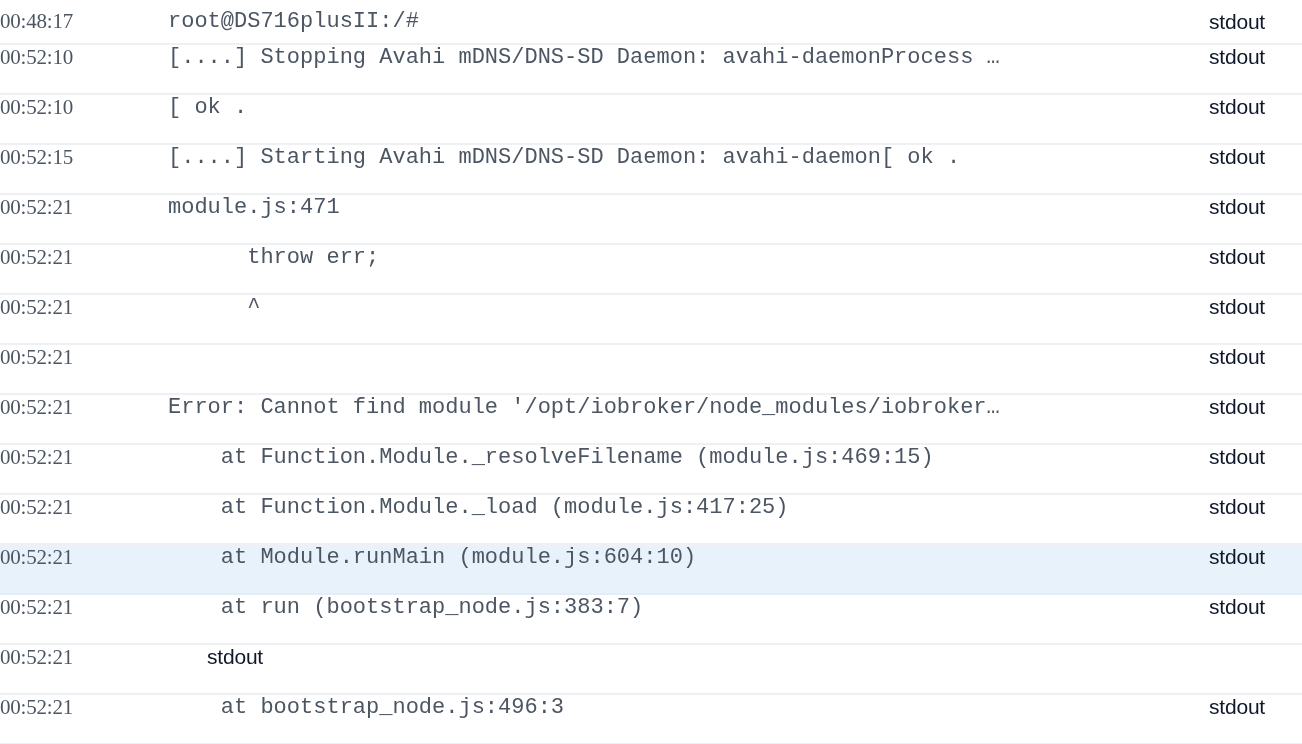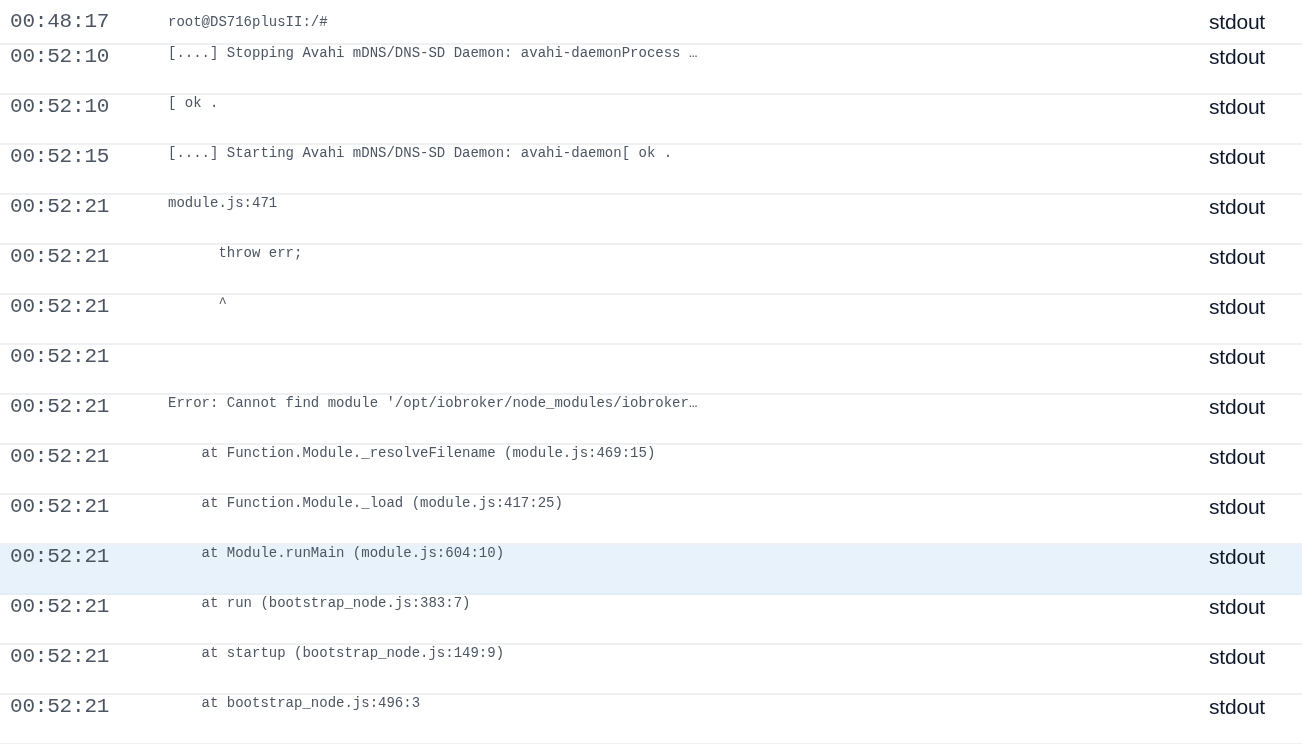--- a/index.html
+++ b/index.html
@@ -32,34 +32,33 @@
     align-items: center;
   }
 
   .log-row.highlighted {
     background: #e8f2fa;
     border-bottom-color: #e2edf6;
   }
 
   .cell-time {
     flex: 0 0 168px;
-    padding-left: 10px;
-    font-family: Liberation Mono, monospace;
+    font-family: Liberation Serif, serif;
     font-size: 21px;
     font-weight: 400;
     color: #4c5663;
     white-space: nowrap;
     letter-spacing: -0.2px;
   }
 
   .cell-message {
     flex: 1 1 auto;
     min-width: 0;
     font-family: "Liberation Mono", monospace;
-    font-size: 14px;
+    font-size: 22px;
     color: #4c5663;
     white-space: pre;
     overflow: hidden;
     text-overflow: ellipsis;
     padding-right: 14px;
     letter-spacing: 0px;
   }
 
   .cell-severity {
     flex: 0 0 132px;
@@ -136,21 +135,20 @@
       <div class="cell-message">    at Module.runMain (module.js:604:10)</div>
       <div class="cell-severity">stdout</div>
     </div>
     <div class="log-row">
       <div class="cell-time">00:52:21</div>
       <div class="cell-message">    at run (bootstrap_node.js:383:7)</div>
       <div class="cell-severity">stdout</div>
     </div>
     <div class="log-row">
       <div class="cell-time">00:52:21</div>
-      <div class="cell-message">    at startup (bootstrap_node.js:149:9)</div>
       <div class="cell-severity">stdout</div>
     </div>
     <div class="log-row">
       <div class="cell-time">00:52:21</div>
       <div class="cell-message">    at bootstrap_node.js:496:3</div>
       <div class="cell-severity">stdout</div>
     </div>
   </div>
 
 </body></html>

